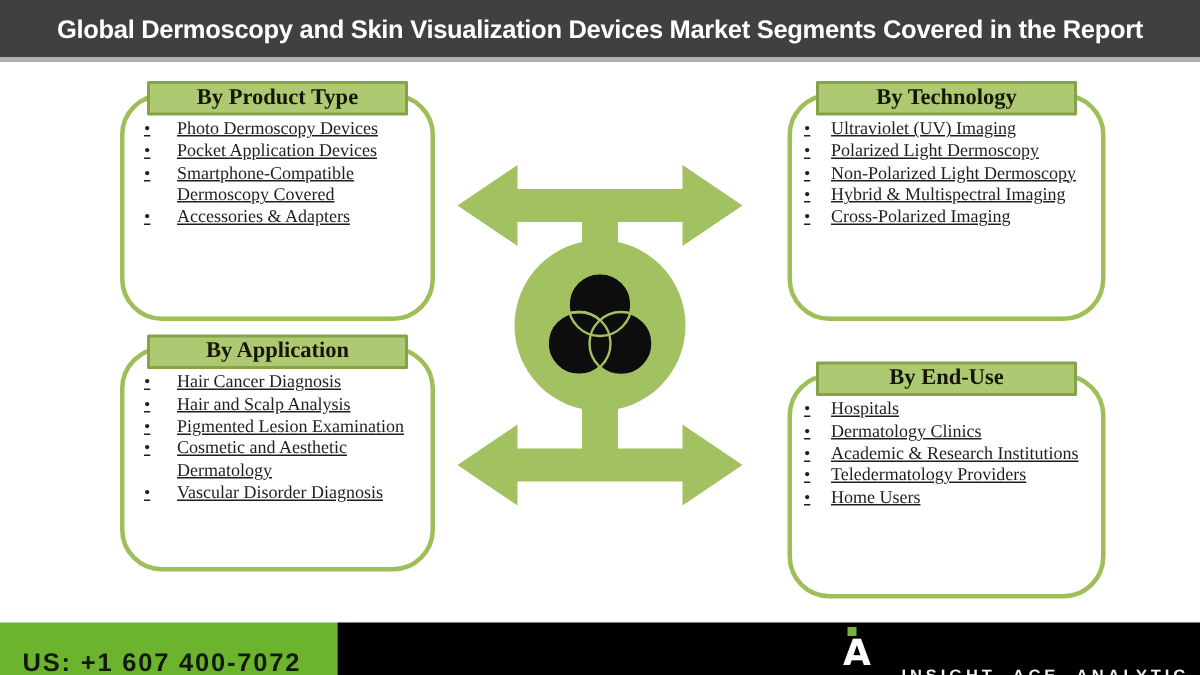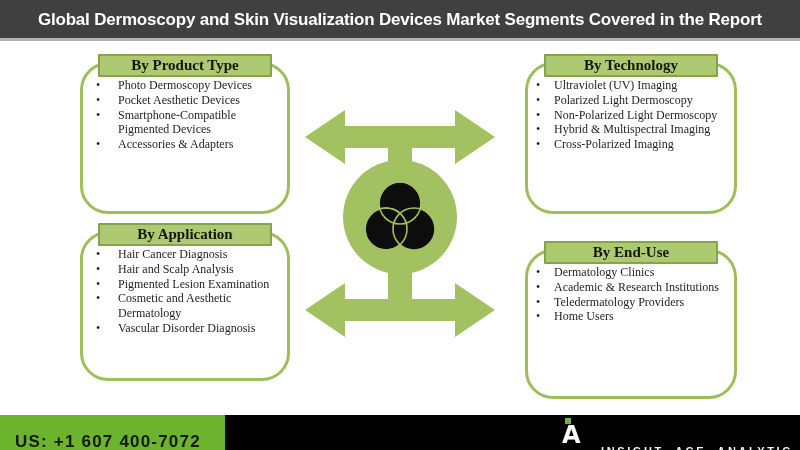--- a/index.html
+++ b/index.html
@@ -33,21 +33,21 @@
 
   .band {
     position:absolute; top:-11px; left:50%; transform:translateX(-50%);
     background:#adc972; border:2px solid #85a348; border-radius:1px;
     min-width:150px; height:19px; line-height:18px; padding:0 10px;
     text-align:center; white-space:nowrap;
     font-weight:bold; font-size:15px; color:#161608;
   }
 
   .list { margin:0; padding:13px 12px 0 13px; list-style:none;
-          font-size:12px; line-height:14.8px; color:#1e1e1e; }
+          font-size:12px; line-height:14.8px; color:#1e1e1e;text-decoration:underline; }
   .list li { display:flex; }
   .list .dot { flex:0 0 22px; }
   .list .dot::before { content:"\2022"; }
   .list .txt { flex:1 1 auto; }
   .panel-tr .list, .panel-br .list { padding-left:8px; }
   .panel-tr .list .dot, .panel-br .list .dot { flex:0 0 18px; }
 
   
   .center-motif { position:absolute; left:300px; top:105px; width:200px; height:240px; }
 
@@ -90,25 +90,25 @@
 
   <div class="panel panel-tl">
     <div class="band">By Product Type</div>
     <ul class="list">
       <li>
           <span class="dot"></span>
           <span class="txt">Photo Dermoscopy Devices</span>
         </li>
       <li>
           <span class="dot"></span>
-          <span class="txt">Pocket Aesthetic Devices</span>
-        </li>
-      <li>
-          <span class="dot"></span>
-          <span class="txt">Smartphone-Compatible Pigmented Devices</span>
+          <span class="txt">Pocket Application Devices</span>
+        </li>
+      <li>
+          <span class="dot"></span>
+          <span class="txt">Smartphone-Compatible Dermoscopy Covered</span>
         </li>
       <li>
           <span class="dot"></span>
           <span class="txt">Accessories &amp; Adapters</span>
         </li>
     </ul>
   </div>
 
   <div class="panel panel-tr">
     <div class="band">By Technology</div>
@@ -158,20 +158,24 @@
       <li>
           <span class="dot"></span>
           <span class="txt">Vascular Disorder Diagnosis</span>
         </li>
     </ul>
   </div>
 
   <div class="panel panel-br">
     <div class="band">By End-Use</div>
     <ul class="list">
+      <li>
+          <span class="dot"></span>
+          <span class="txt">Hospitals</span>
+        </li>
       <li>
           <span class="dot"></span>
           <span class="txt">Dermatology Clinics</span>
         </li>
       <li>
           <span class="dot"></span>
           <span class="txt">Academic &amp; Research Institutions</span>
         </li>
       <li>
           <span class="dot"></span>

